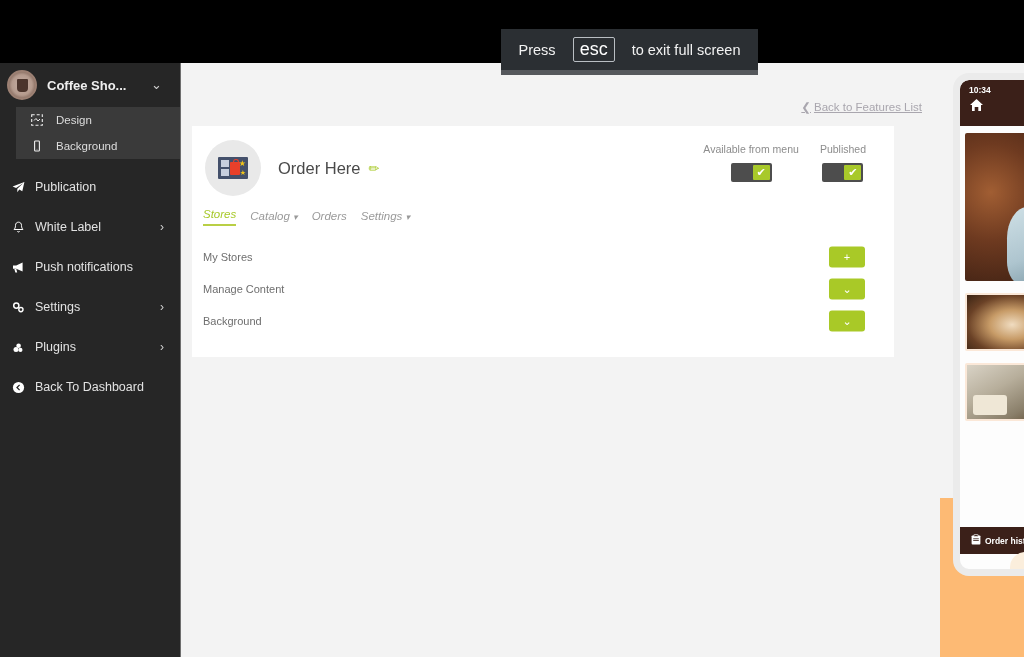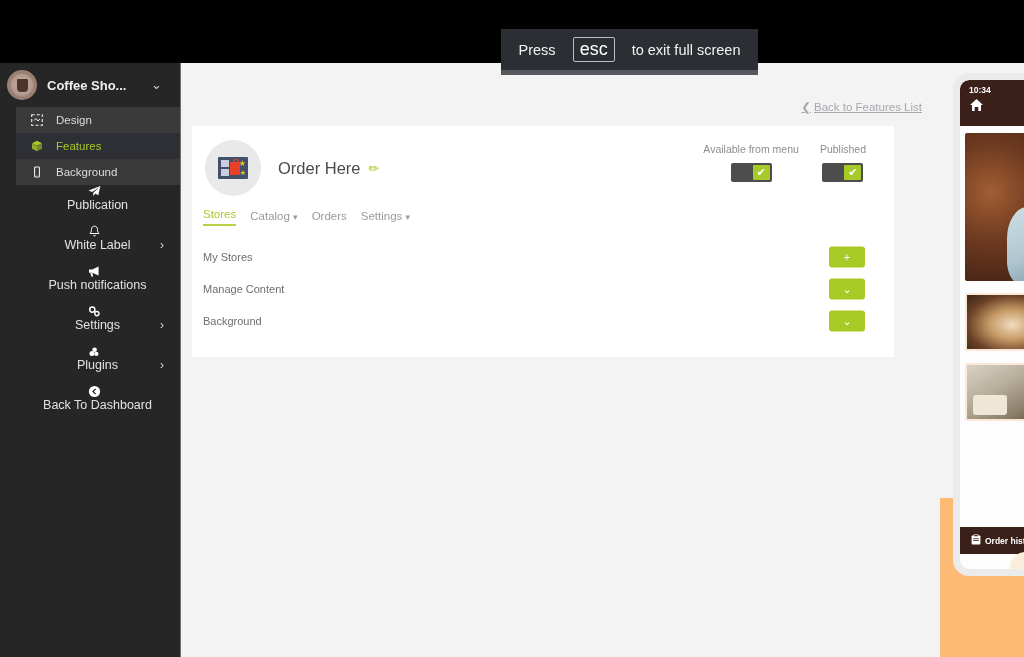--- a/index.html
+++ b/index.html
@@ -70,41 +70,40 @@
   #brand .brand-name {
     margin-left: 10px;
     font-size: 13px; font-weight: bold; color: #efefef;
     white-space: nowrap;
   }
   #brand .chev {
     position: absolute; right: 18px; top: 14px;
     color: #cfcfcf; font-size: 13px;
   }
 
-  .submenu { background: #3a3a3a; margin: 0 0 0 16px; width: 164px; }
+  .submenu { background: #3a3a3a; margin: 0 0 8px 16px; width: 164px; }
   .submenu-item {
     display: flex; align-items: center;
     height: 26px; padding-left: 10px;
     font-size: 11.5px; color: #dcdcdc;
   }
   .submenu-item.active { background: #2e2e35; color: #a8c92a; }
   .submenu-item .s-ico {
     width: 22px; flex: none;
     display: flex; align-items: center; justify-content: center;
     color: #f0f0f0;
   }
   .submenu-item.active .s-ico { color: #a8c92a; }
   .submenu-item .s-label { margin-left: 8px; }
 
   .nav-item {
     display: flex; align-items: center;
     height: 40px; padding-left: 8px;
     font-size: 12.5px; color: #e2e2e2;
     position: relative;
-    flex-direction: column;
   }
   .nav-item .n-ico {
     width: 20px; flex: none;
     display: flex; align-items: center; justify-content: center;
     color: #fff;
   }
   .nav-item .n-label { margin-left: 7px; }
   .nav-item .n-arrow {
     position: absolute; right: 16px; top: 50%;
     transform: translateY(-50%);
@@ -203,20 +202,21 @@
     background: #a8c92a;
     border-radius: 1px;
     color: #fff; font-size: 11px; line-height: 15px;
     text-align: center;
   }
 
   #tabs {
     position: absolute; left: 11px; top: 82px;
     display: flex; align-items: flex-end; gap: 14px;
     font-size: 11.5px;
+    font-style: italic;
   }
   .tab { color: #9a9a9a; padding-bottom: 4px; white-space: nowrap; }
   .tab.active {
     color: #a8c92a;
     border-bottom: 2px solid #b9cf45;
   }
   .tab .caret { font-size: 9px; }
 
   .row {
     position: absolute; left: 11px; width: 680px; height: 31px;
@@ -344,30 +344,20 @@
         <span class="s-ico">
           <svg width="12" height="12" viewBox="0 0 12 12">
               <rect x="0.7" y="0.7" width="10.6" height="10.6" fill="none" stroke="currentColor" stroke-width="1.1" stroke-dasharray="3 2"></rect>
               <path d="M3 6.5 L5 4.5 L7 7 L9 5" fill="none" stroke="currentColor" stroke-width="1"></path>
             </svg>
         </span>
         <span class="s-label">Design</span>
       </div>
 
 
-      <div class="submenu-item active">
-        <span class="s-ico">
-          <svg width="12" height="12" viewBox="0 0 12 12">
-              <path d="M6 0.7 11 3.2 6 5.8 1 3.2z" fill="currentColor"></path>
-              <path d="M1 3.6 6 6.2v5.1L1 8.7z" fill="currentColor" opacity="0.82"></path>
-              <path d="M11 3.6 6 6.2v5.1l5-2.6z" fill="currentColor" opacity="0.6"></path>
-            </svg>
-        </span>
-        <span class="s-label">Features</span>
-      </div>
 
       <div class="submenu-item">
         <span class="s-ico">
           <svg width="12" height="12" viewBox="0 0 12 12">
               <rect x="3.6" y="1" width="4.8" height="10" rx="0.8" fill="none" stroke="currentColor" stroke-width="1.1"></rect>
               <circle cx="6" cy="9.3" r="0.45" fill="currentColor"></circle>
             </svg>
         </span>
         <span class="s-label">Background</span>
       </div>

